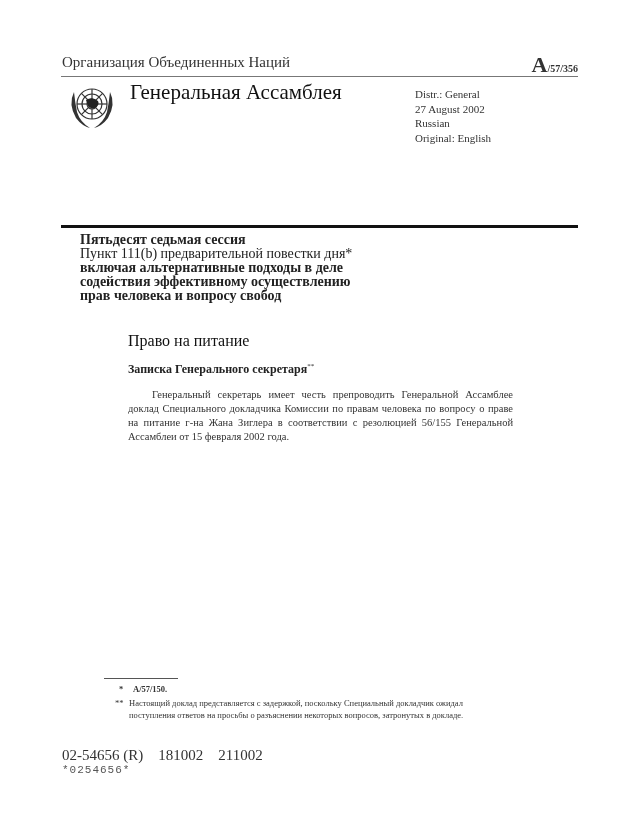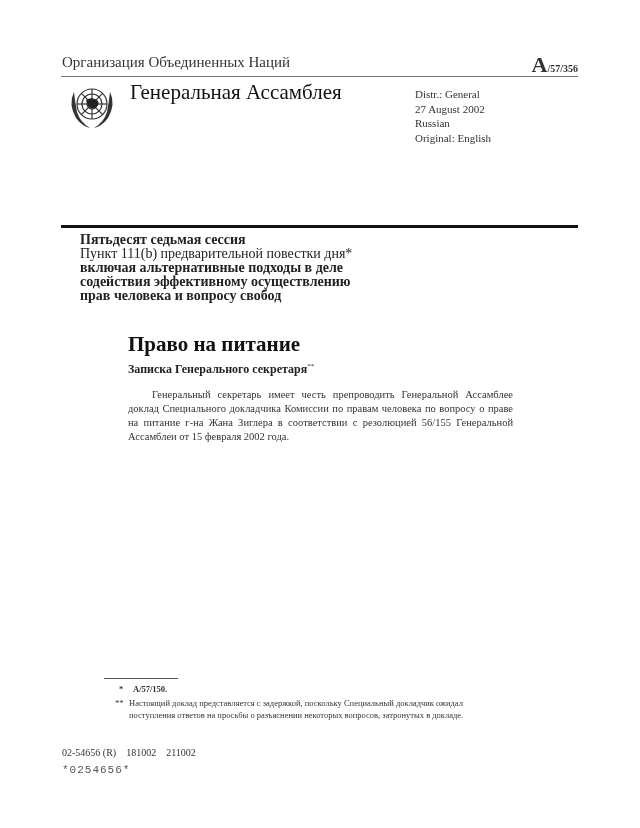--- a/index.html
+++ b/index.html
@@ -10,31 +10,31 @@
   .symbol { right: 62px; top: 52px; color: #333; white-space: nowrap; font-weight: bold; }
   .symbol .big { font-size: 22px; }
   .symbol .small { font-size: 10px; }
   .rule-thin { left: 61px; width: 517px; top: 76px; height: 1px; background: #777; }
   .logo { left: 64px; top: 80px; width: 56px; height: 50px; }
   .ga-title { left: 130px; top: 80px; font-size: 21px; font-weight: normal; color: #111; }
   .distr { left: 415px; top: 87px; font-size: 11px; line-height: 14.5px; color: #333; }
   .rule-thick { left: 61px; width: 517px; top: 225px; height: 3px; background: #111; }
   .session { left: 80px; top: 233px; font-size: 14px; line-height: 14px; color: #222; }
   .session .b { font-weight: bold; }
-  .heading { left: 128px; top: 332px; font-size: 21px; font-weight: bold; color: #111; }
+  .heading { left: 128px; top: 332px; font-size: 16px; font-weight: normal; color: #111; }
   .subheading { left: 128px; top: 362px; font-size: 12px; font-weight: bold; color: #222; }
   .subheading sup { font-weight: normal; font-size: 7px; }
   .para { left: 128px; top: 388px; width: 385px; font-size: 10.5px; line-height: 14px;
           text-align: justify; text-indent: 24px; color: #333; }
   .fn-rule { left: 104px; top: 678px; width: 74px; height: 1px; background: #555; }
   .fn1 { left: 119px; top: 684px; font-size: 8.5px; color: #333; font-weight: bold; }
   .fn2 { left: 115px; top: 697px; width: 395px; font-size: 8.5px; line-height: 12px; color: #333; }
   .fn-mark { display: inline-block; width: 14px; }
   .fn2 .body { display: inline-block; width: 380px; vertical-align: top; }
-  .docnum { left: 62px; top: 747px; font-size: 10px; color: #333; white-space: pre; }
+  .docnum { left: 62px; top: 747px; font-size: 15px; color: #333; white-space: pre; }
   .barcode { left: 62px; top: 764px; font-family: "Liberation Mono", "DejaVu Sans Mono", monospace;
              font-size: 11px; color: #555; letter-spacing: 1px; }
 </style>
 </head>
 <body>
 
 <div class="abs org">Организация Объединенных Наций</div>
 <div class="abs symbol"><span class="big">A</span><span class="small">/57/356</span></div>
 <div class="abs rule-thin"></div>
 

